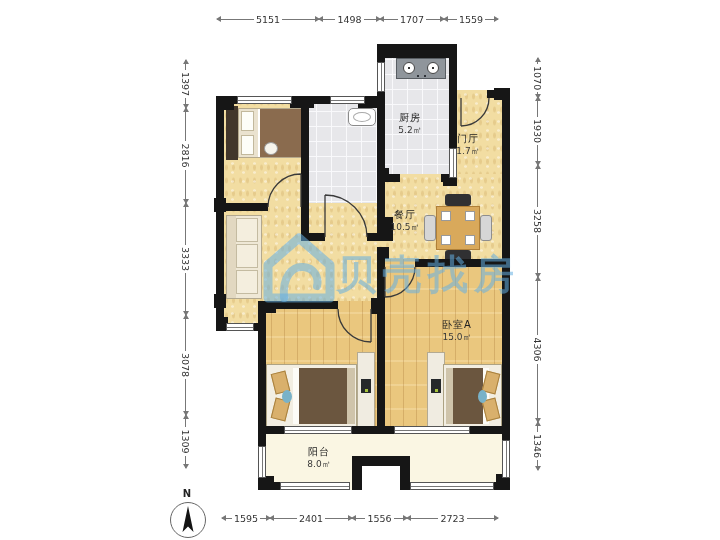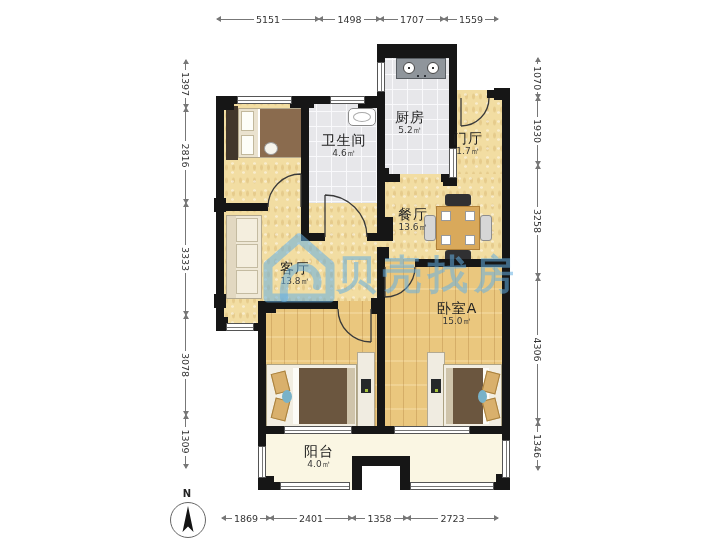--- a/index.html
+++ b/index.html
@@ -19,21 +19,21 @@
                      linear-gradient(90deg,#f9f9fb 1.5px, transparent 1.5px);
     background-size:15px 15px;}
   .fl-balcony{background-color:#faf6e3;}
   
   .w{position:absolute;background:#161616;}
   .win{position:absolute;background:#ffffff;border:1px solid #555;box-sizing:border-box;}
   .win.h::after{content:"";position:absolute;left:0;right:0;top:50%;height:1px;background:#777;}
   .win.v::after{content:"";position:absolute;top:0;bottom:0;left:50%;width:1px;background:#777;}
   
   .lbl{position:absolute;width:80px;text-align:center;color:#222;pointer-events:none;}
-  .lbl .nm{font-size:14px;letter-spacing:1px;display:block;line-height:13px;}
+  .lbl .nm{font-size:10px;letter-spacing:1px;display:block;line-height:13px;}
   .lbl .ar{font-size:9px;color:#383838;display:block;line-height:12px;}
   
   .dim{position:absolute;display:flex;align-items:center;height:13px;}
   .dim span{padding:0 2px;font-size:9.5px;color:#333;line-height:13px;white-space:nowrap;}
   .ln{flex:1;position:relative;height:1px;background:#777;min-width:6px;}
   .ln.l::before{content:"";position:absolute;left:-1px;top:-3px;border-top:3px solid transparent;
     border-bottom:3px solid transparent;border-right:5px solid #777;}
   .ln.r::after{content:"";position:absolute;right:-1px;top:-3px;border-top:3px solid transparent;
     border-bottom:3px solid transparent;border-left:5px solid #777;}
   .dim.rot{transform:rotate(90deg);transform-origin:0 0;}
@@ -198,47 +198,39 @@
   <svg class="overlay" width="720" height="540">
     <g stroke="#3a3a3a" stroke-width="1.3" fill="none">
       <path d="M461,98 L461,126 M461,126 A28,28 0 0 0 489,98"></path>
       <path d="M325,237 L325,195 M325,195 A42,42 0 0 1 367,237"></path>
       <path d="M301,207 L301,174 M268,207 A33,33 0 0 1 301,174"></path>
       <path d="M371,309 L371,342 M338,309 A33,33 0 0 0 371,342"></path>
       <path d="M385,267 L385,297 M385,297 A30,30 0 0 0 415,267"></path>
     </g>
   </svg>
 
-  <div class="lbl" style="left:304px;top:134px">
-    <span class="nm">卫生间</span>
-    <span class="ar">4.6㎡</span>
-  </div>
   <div class="lbl" style="left:370px;top:111px">
     <span class="nm">厨房</span>
     <span class="ar">5.2㎡</span>
   </div>
   <div class="lbl" style="left:428px;top:132px">
     <span class="nm">门厅</span>
     <span class="ar">1.7㎡</span>
   </div>
-  <div class="lbl" style="left:373px;top:208px">
+  <div class="lbl" style="left:365px;top:208px">
     <span class="nm">餐厅</span>
-    <span class="ar">13.6㎡</span>
-  </div>
-  <div class="lbl" style="left:255px;top:262px">
-    <span class="nm">客厅</span>
-    <span class="ar">13.8㎡</span>
-  </div>
-  <div class="lbl" style="left:417px;top:302px">
+    <span class="ar">10.5㎡</span>
+  </div>
+  <div class="lbl" style="left:417px;top:318px">
     <span class="nm">卧室A</span>
     <span class="ar">15.0㎡</span>
   </div>
   <div class="lbl" style="left:279px;top:445px">
     <span class="nm">阳台</span>
-    <span class="ar">4.0㎡</span>
+    <span class="ar">8.0㎡</span>
   </div>
 
   <div class="dim" style="left:217px;top:13px;width:102px">
       <i class="ln l"></i>
       <span>5151</span>
       <i class="ln r"></i>
     </div>
   <div class="dim" style="left:319px;top:13px;width:61px">
       <i class="ln l"></i>
       <span>1498</span>
@@ -250,31 +242,31 @@
       <i class="ln r"></i>
     </div>
   <div class="dim" style="left:444px;top:13px;width:54px">
       <i class="ln l"></i>
       <span>1559</span>
       <i class="ln r"></i>
     </div>
 
   <div class="dim" style="left:222px;top:512px;width:48px">
       <i class="ln l"></i>
-      <span>1869</span>
+      <span>1595</span>
       <i class="ln r"></i>
     </div>
   <div class="dim" style="left:270px;top:512px;width:82px">
       <i class="ln l"></i>
       <span>2401</span>
       <i class="ln r"></i>
     </div>
   <div class="dim" style="left:352px;top:512px;width:55px">
       <i class="ln l"></i>
-      <span>1358</span>
+      <span>1556</span>
       <i class="ln r"></i>
     </div>
   <div class="dim" style="left:407px;top:512px;width:91px">
       <i class="ln l"></i>
       <span>2723</span>
       <i class="ln r"></i>
     </div>
 
   <div class="dim rot" style="left:192px;top:60px;width:48px">
       <i class="ln l"></i>

